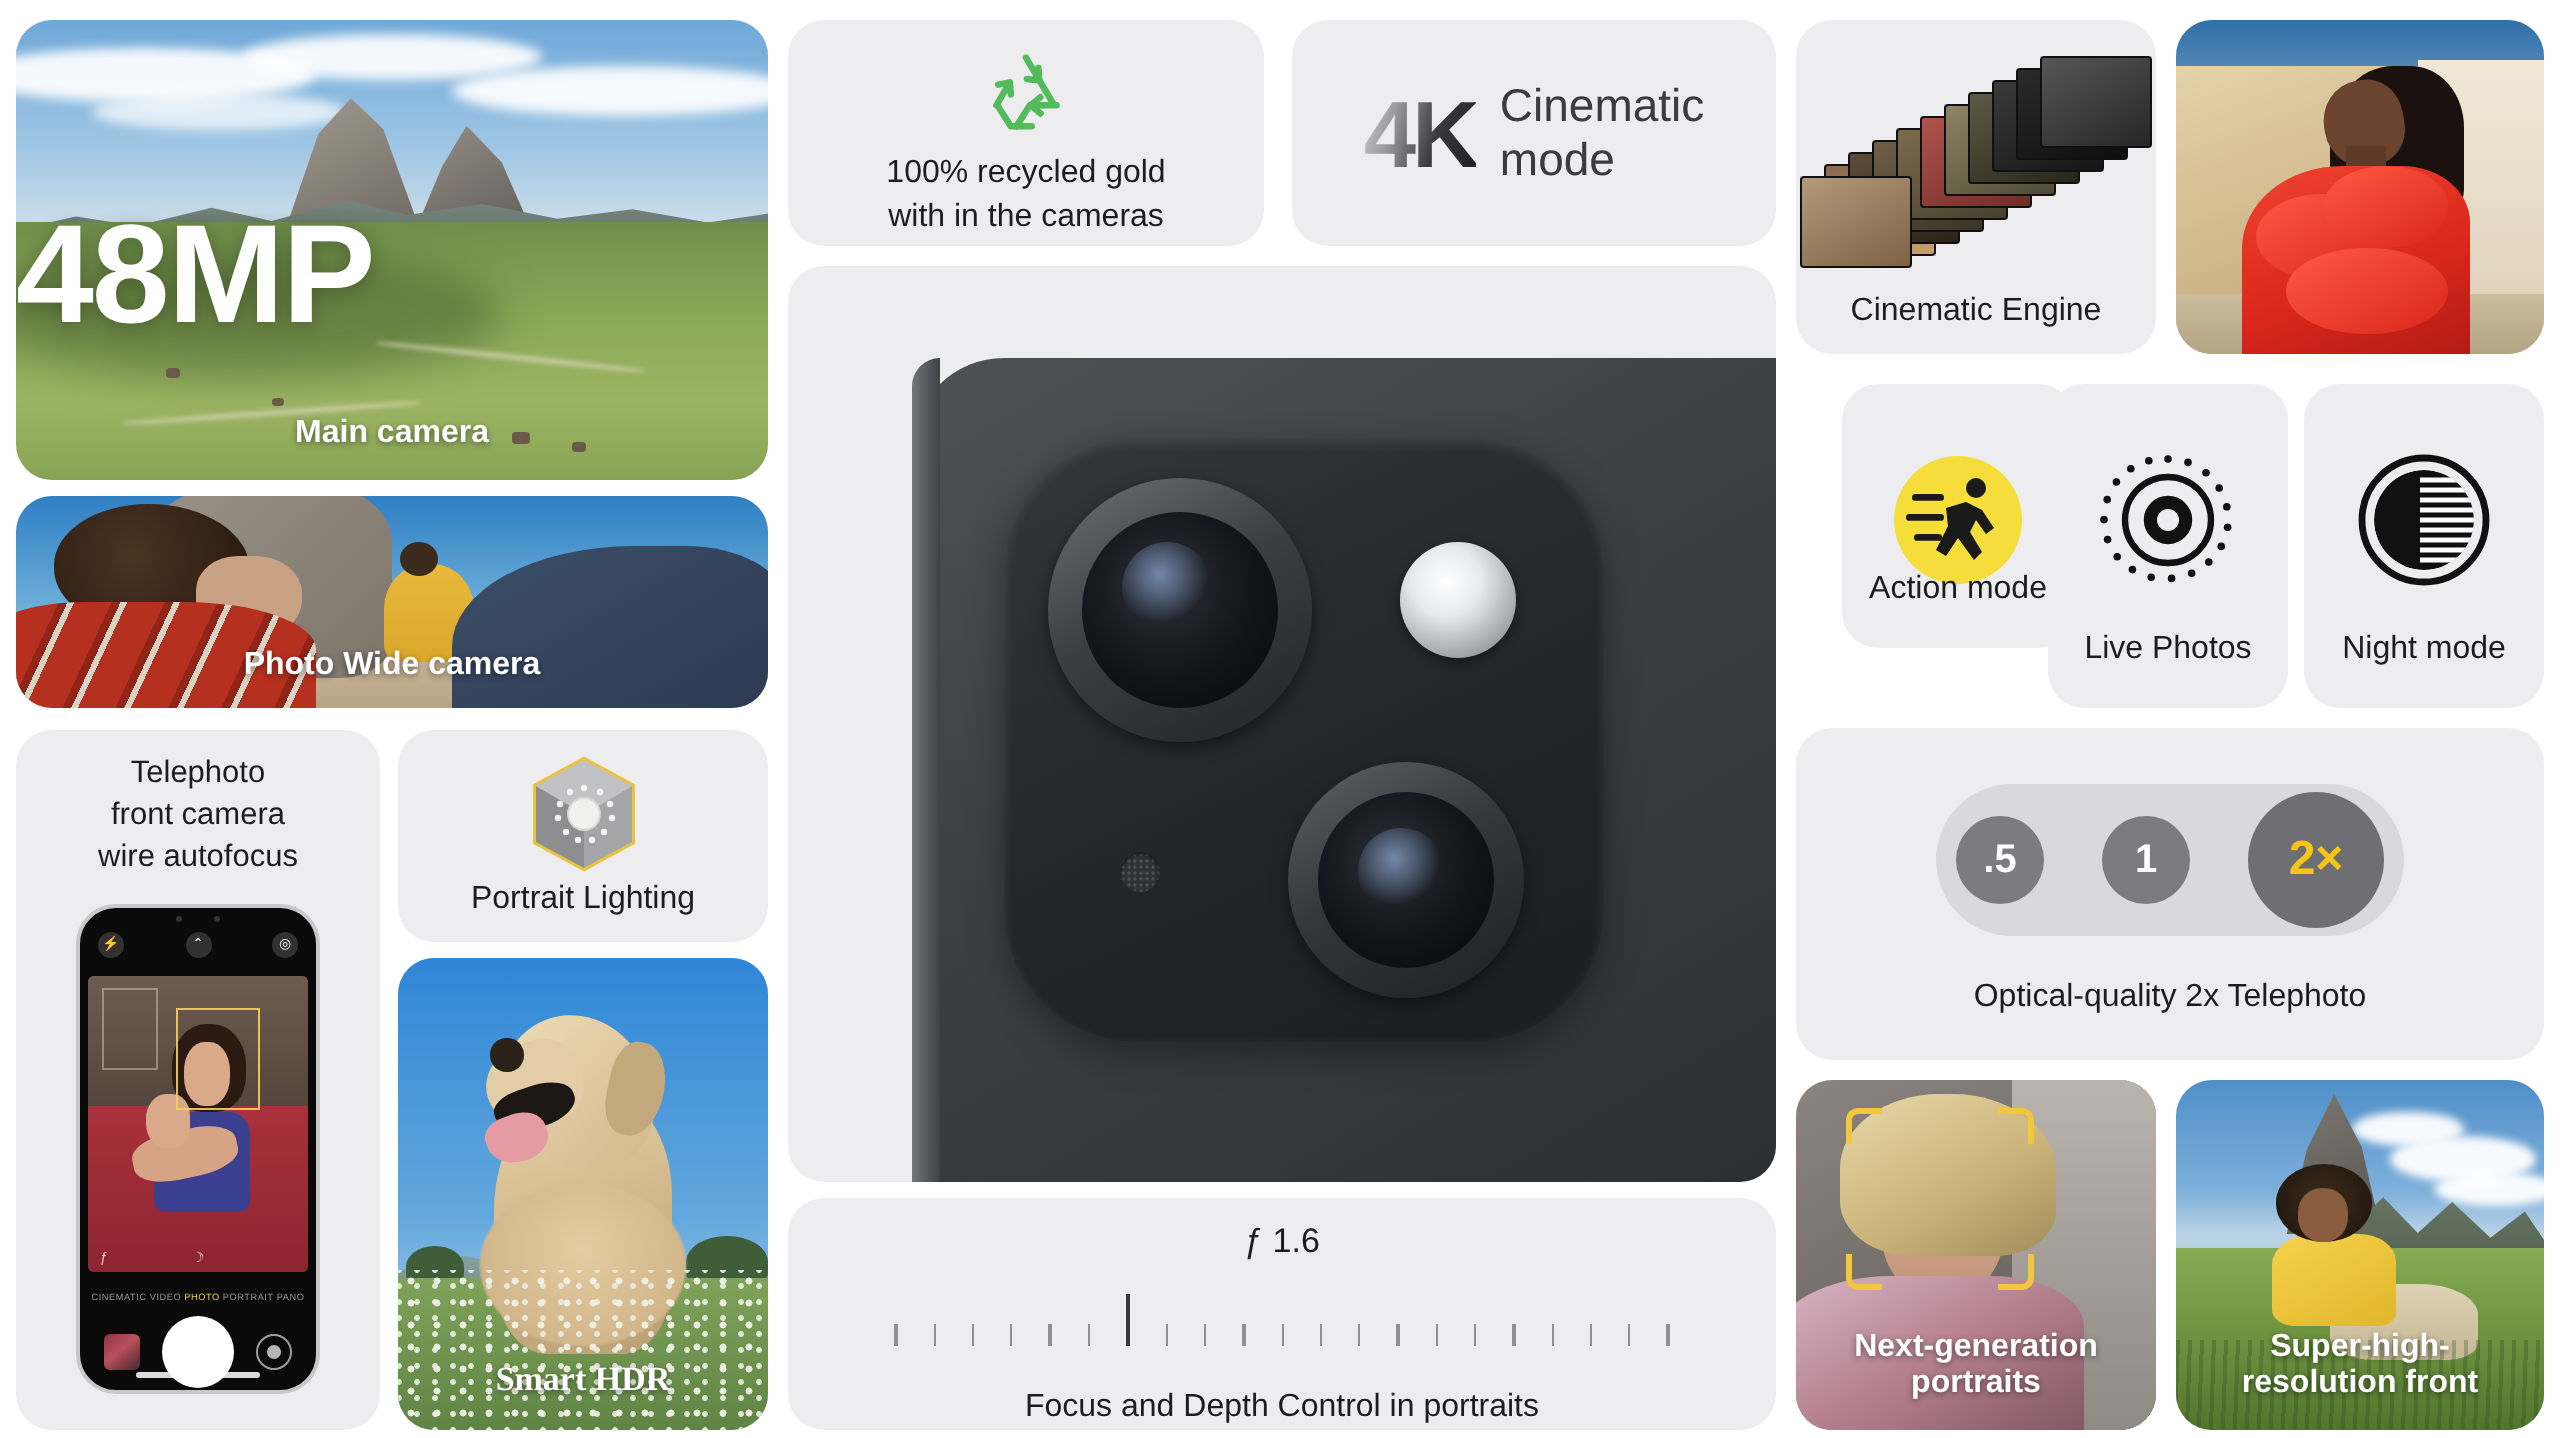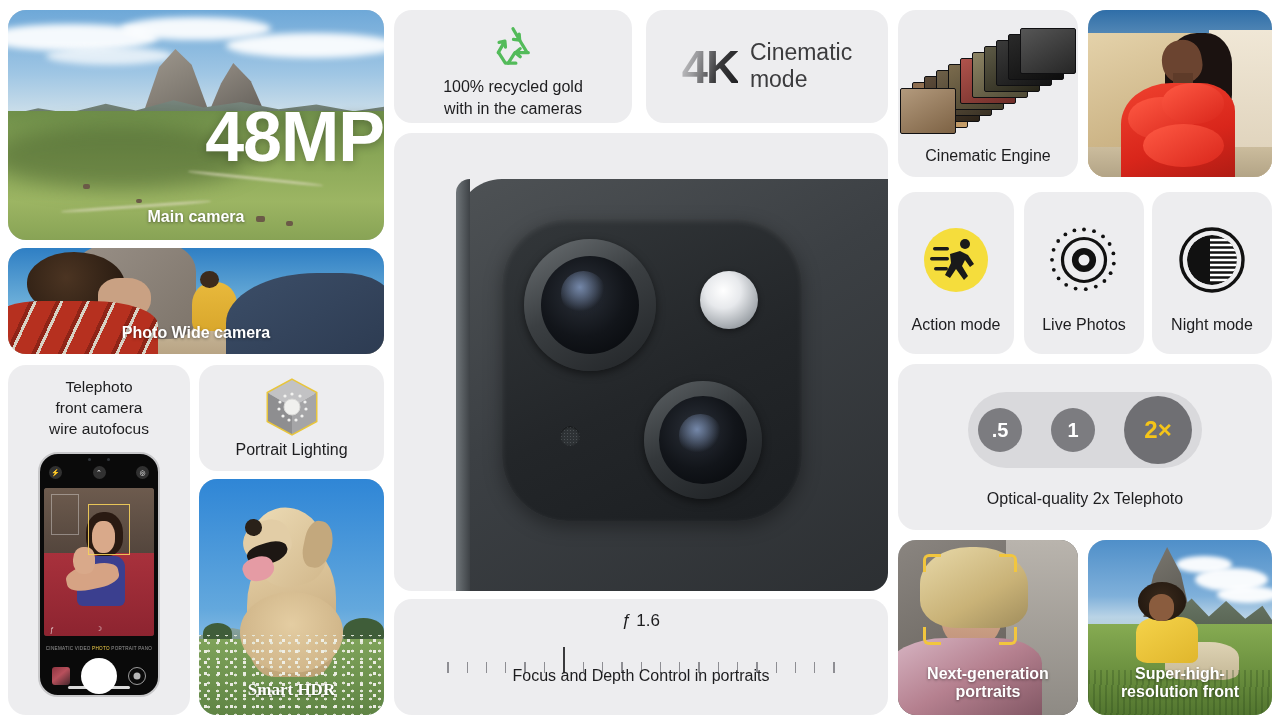--- a/index.html
+++ b/index.html
@@ -48,21 +48,21 @@
   .ridge-far { position: absolute; left: 0; right: 0; top: 36%; height: 16%;
     background: linear-gradient(#7d8a85, #5d6f5c); clip-path: polygon(0 60%,8% 42%,16% 55%,26% 30%,34% 48%,44% 20%,52% 40%,62% 25%,72% 45%,82% 32%,92% 50%,100% 38%,100% 100%,0 100%); }
   .meadow { position: absolute; left: 0; right: 0; bottom: 0; height: 56%;
     background: linear-gradient(#6f8f4a, #8aa757 35%, #9cb563 70%, #88a355); }
   .meadow-shade { position: absolute; left: -5%; bottom: 22%; width: 70%; height: 28%;
     background: rgba(60,85,40,.45); border-radius: 50%; filter: blur(10px); }
   .trail { position: absolute; background: rgba(225,220,195,.6); border-radius: 40%; filter: blur(1px); }
   .hut { position: absolute; background: #6b5a47; border-radius: 2px; }
   .hero-title {
     position: absolute; left: 0; right: 0; top: 38%;
-    text-align: right; color: #fff; font-size: 70px; font-weight: 700;
+    text-align: left; color: #fff; font-size: 70px; font-weight: 700;
     letter-spacing: -1px; text-shadow: 0 2px 10px rgba(0,0,0,.28); z-index: 6;
   }
 
   
   #tile-ultrawide { left: 8px; top: 248px; width: 376px; height: 106px; }
   .beach-sky { position: absolute; inset: 0; background: linear-gradient(#2f7fc4, #6fb1da 55%, #bcd8e6); }
   .beach-sand { position: absolute; left: 0; right: 0; bottom: 0; height: 26%;
     background: linear-gradient(#c8b79a, #b8a484); }
   .beach-sea { position: absolute; right: 0; bottom: 24%; width: 46%; height: 10%;
     background: #4f90bb; }
@@ -231,21 +231,21 @@
     background-size: 3px 3px; box-shadow: inset 0 1px 2px rgba(0,0,0,.7); }
 
   
   #tile-focus { left: 394px; top: 599px; width: 494px; height: 116px; }
   .f-value { position: absolute; left: 0; right: 0; top: 12px; text-align: center;
     font-size: 17px; color: #1d1d1f; }
   .ruler { position: absolute; left: 0; right: 0; top: 48px; height: 26px;
     display: flex; align-items: flex-end; justify-content: center; gap: 0; }
   .tick { width: 1.3px; height: 11px; background: #8e8e93; margin: 0 9px; }
   .tick.center { height: 26px; background: #3a3a3c; width: 1.6px; }
-  .f-cap { top: 68px; }
+  .f-cap { top: 96px; }
 
   
   #tile-photonic { left: 898px; top: 10px; width: 180px; height: 167px; }
   .stack { position: absolute; left: 0; right: 0; top: 18px; height: 110px; }
   .stack-card { position: absolute; width: 56px; height: 46px; border-radius: 2px;
     border: 1.4px solid #101012; }
   .pe-cap { bottom: 12px; }
 
   
   #tile-portraits-photo { left: 1088px; top: 10px; width: 184px; height: 167px; }
@@ -262,21 +262,21 @@
     background: #6b4430; border-radius: 48% 44% 42% 46%; transform: rotate(-10deg); }
   .pp-neck { position: absolute; left: 46%; top: 38%; width: 11%; height: 14%;
     background: #5e3b29; }
   .pp-dress { position: absolute; left: 18%; bottom: 0; width: 62%; height: 56%;
     background: linear-gradient(160deg,#f0422f,#d9261b 60%,#b01c14);
     border-radius: 44% 30% 0 0; }
   .pp-ruffle { position: absolute; border-radius: 50%;
     background: linear-gradient(150deg,#ff5a44,#d9261b); }
 
   
-  #tile-action { left: 898px; top: 192px; width: 116px; height: 162px; }
+  #tile-action { left: 921px; top: 192px; width: 116px; height: 132px; }
   #tile-live { left: 1024px; top: 192px; width: 120px; height: 162px; }
   #tile-night { left: 1152px; top: 192px; width: 120px; height: 162px; }
   .mode-icon { position: absolute; left: 50%; transform: translateX(-50%); top: 32px;
     width: 72px; height: 72px; }
   .mode-cap { bottom: 20px; }
 
   
   #tile-zoom { left: 898px; top: 364px; width: 374px; height: 166px; }
   .zoom-pill { position: absolute; left: 50%; transform: translateX(-50%); top: 28px;
     width: 234px; height: 76px; border-radius: 38px; background: #d9d9dc;

